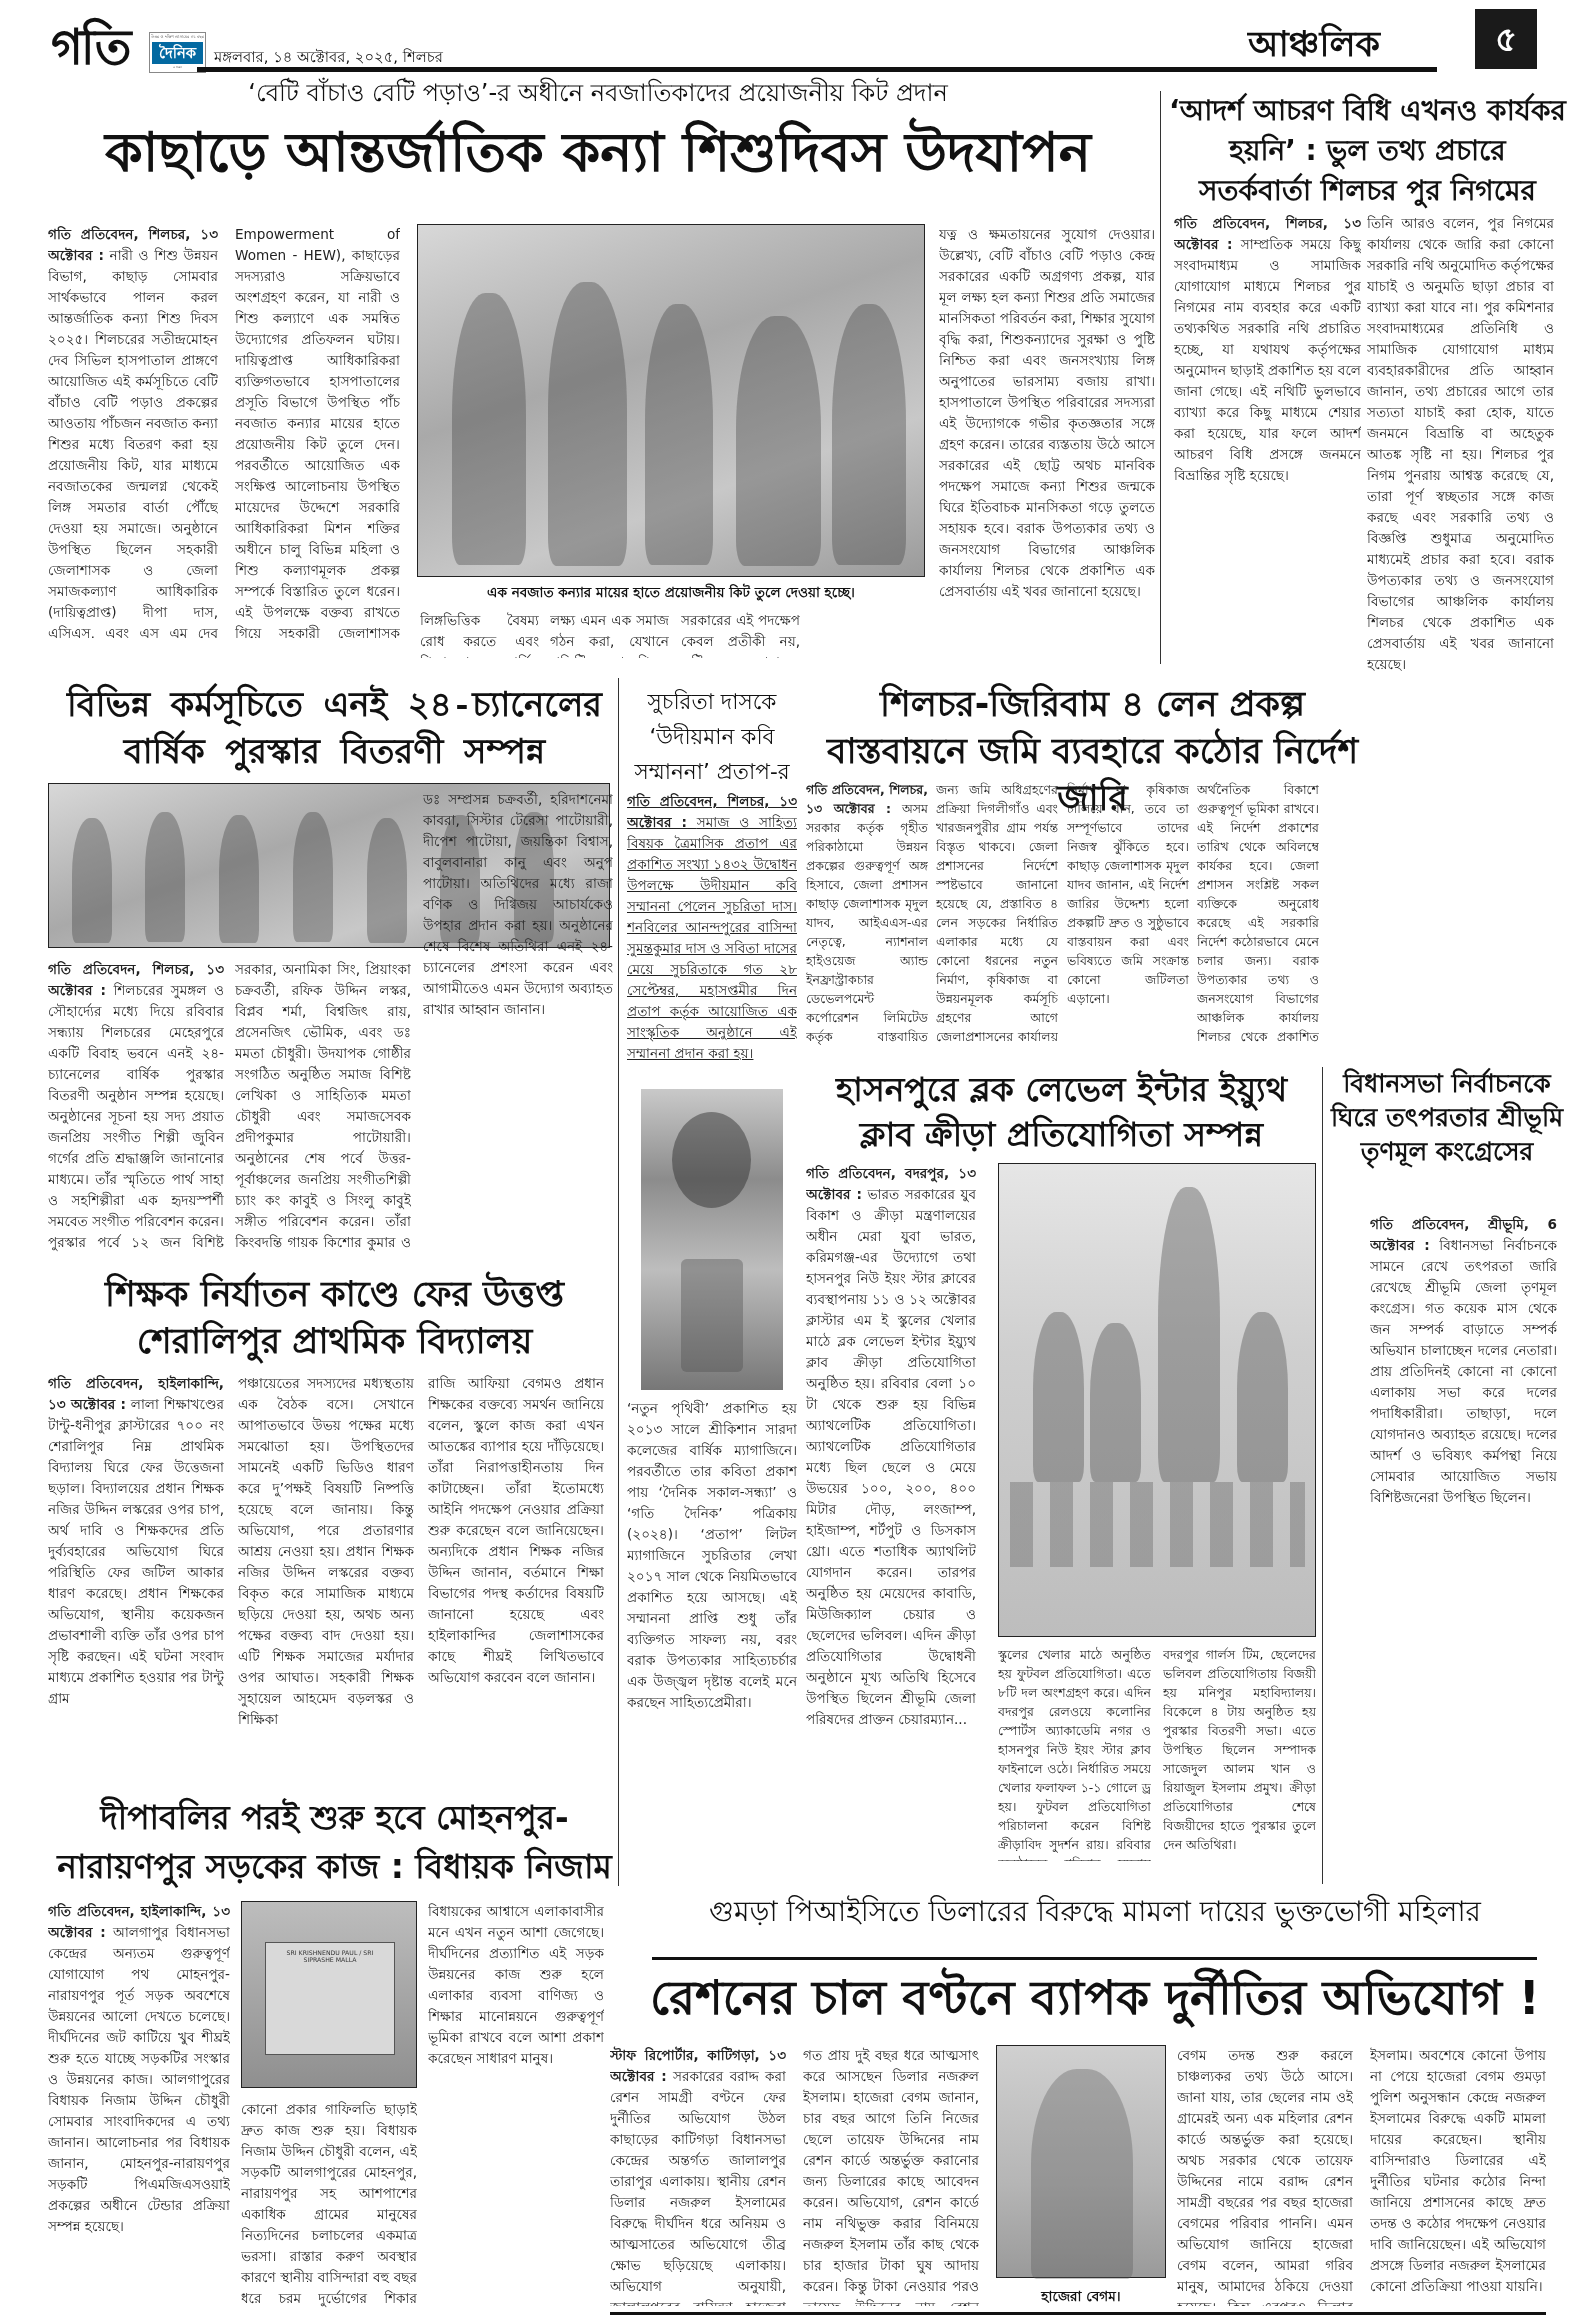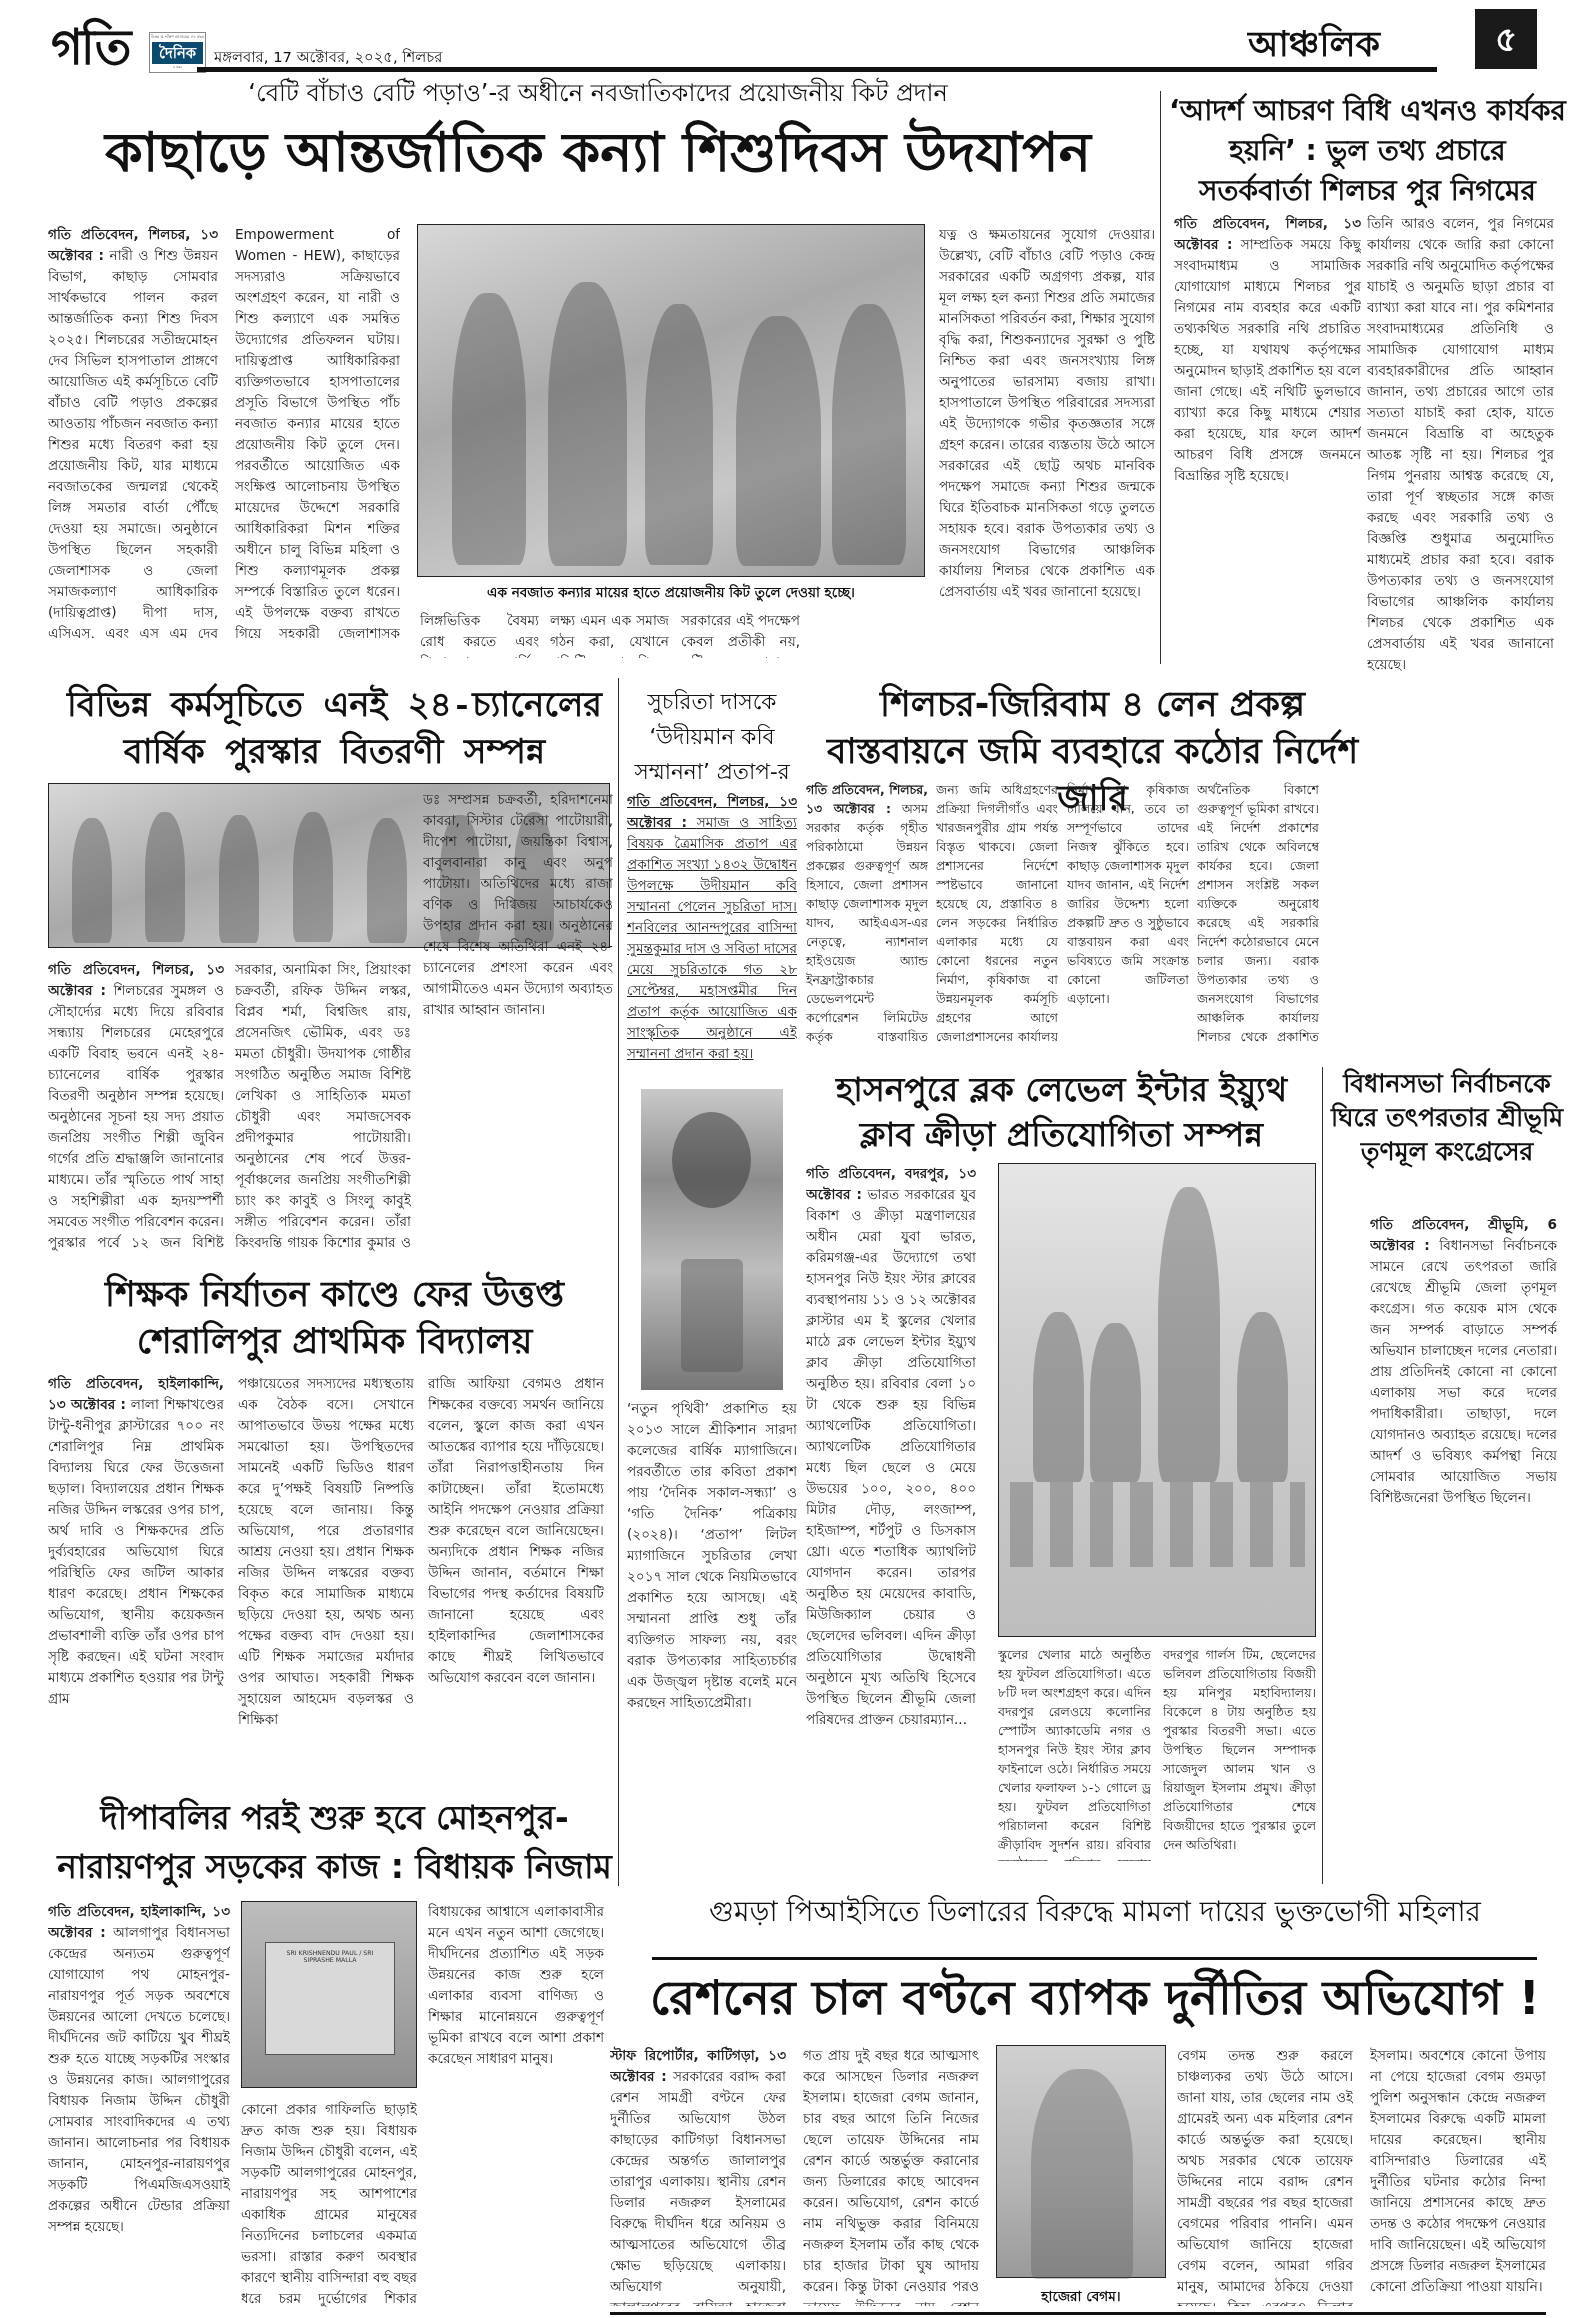--- a/index.html
+++ b/index.html
@@ -3,21 +3,21 @@
 <meta charset="utf-8">
 <style>
   * { box-sizing: border-box; margin: 0; padding: 0; }
   html, body { width: 1582px; height: 2319px; background: #ffffff; overflow: hidden; }
   body { position: relative; font-family: "DejaVu Sans", sans-serif; color: #111; }
 
   .abs { position: absolute; }
   .masthead-logo { left: 51px; top: 21.6px; width: 148px; height: 51px; font-family: "DejaVu Serif", serif; font-weight: 900; font-size: 49px; line-height: 51px; color: #111; letter-spacing: -2.3px; }
   .masthead-badge { left: 149px; top: 32px; width: 57px; height: 41px; border: 0.6px solid #888; background: #fff; }
   .masthead-badge .badge-top { font-size: 4px; text-align: center; color: #333; padding-top: 1.1px; }
-  .masthead-badge .badge-red { background: #0c4a6e; color: #fff; font-weight: bold; font-size: 14.8px; text-align: center; line-height: 21.6px; margin: 1.1px 1.7px; }
+  .masthead-badge .badge-red { background: #0369a1; color: #fff; font-weight: bold; font-size: 14.8px; text-align: center; line-height: 21.6px; margin: 1.1px 1.7px; }
   .masthead-badge .badge-bottom { font-size: 2.8px; text-align: center; color: #555; }
   .masthead-date { left: 214px; top: 45px; font-size: 14.8px; color: #111; }
   .masthead-rule { left: 197px; top: 67px; width: 1240px; height: 4.5px; background: #111; }
   .section-label { left: 1248px; top: 17px; font-size: 35px; font-weight: bold; color: #111; }
   .page-num { left: 1475px; top: 8.5px; width: 62px; height: 60px; background: #1a1a1a; color: #fff; font-size: 34px; font-weight: bold; text-align: center; line-height: 60px; }
 
   .headline { font-weight: bold; color: #111; text-align: center; line-height: 1.15; }
   .kicker { font-weight: normal; color: #111; text-align: center; line-height: 1.2; }
   .body-text { font-size: 13.6px; line-height: 21px; text-align: justify; color: #222; }
   .body-text .dateline { font-weight: bold; }
@@ -29,21 +29,21 @@
 </style>
 </head>
 <body>
 
 <div class="abs masthead-logo">গতি</div>
 <div class="abs masthead-badge">
   <div class="badge-top">উত্তর ও দক্ষিণ আসামের ৩১ বছর</div>
   <div class="badge-red">দৈনিক</div>
   <div class="badge-bottom">e-mail</div>
 </div>
-<div class="abs masthead-date">মঙ্গলবার, 17 অক্টোবর, ২০২৫, শিলচর</div>
+<div class="abs masthead-date">মঙ্গলবার, ১৪ অক্টোবর, ২০২৫, শিলচর</div>
 <div class="abs masthead-rule"></div>
 <div class="abs section-label">আঞ্চলিক</div>
 <div class="abs page-num">৫</div>
 
 <div class="abs kicker" style="left:45px;top:79px;width:1106px;font-size:24px;">‘বেটি বাঁচাও বেটি পড়াও’-র অধীনে নবজাতিকাদের প্রয়োজনীয় কিট প্রদান</div>
 <div class="abs headline" style="left:45px;top:122px;width:1106px;font-size:54px;">কাছাড়ে আন্তর্জাতিক কন্যা শিশুদিবস উদযাপন</div>
 
 <div class="abs body-text" style="left:48px;top:224px;width:170px;height:414px;overflow:hidden;">
   <span class="dateline">গতি প্রতিবেদন, শিলচর, ১৩ অক্টোবর :</span>
   <span>নারী ও শিশু উন্নয়ন বিভাগ, কাছাড় সোমবার সার্থকভাবে পালন করল আন্তর্জাতিক কন্যা শিশু দিবস ২০২৫। শিলচরের সতীন্দ্রমোহন দেব সিভিল হাসপাতাল প্রাঙ্গণে আয়োজিত এই কর্মসূচিতে বেটি বাঁচাও বেটি পড়াও প্রকল্পের আওতায় পাঁচজন নবজাত কন্যা শিশুর মধ্যে বিতরণ করা হয় প্রয়োজনীয় কিট, যার মাধ্যমে নবজাতকের জন্মলগ্ন থেকেই লিঙ্গ সমতার বার্তা পৌঁছে দেওয়া হয় সমাজে। অনুষ্ঠানে উপস্থিত ছিলেন সহকারী জেলাশাসক ও জেলা সমাজকল্যাণ আধিকারিক (দায়িত্বপ্রাপ্ত) দীপা দাস, এসিএস, এবং এস এম দেব সিভিল হাসপাতালের অধ্যক্ষ ডাঃ অরূপ পাটোয়া। পাশাপাশি নারী ক্ষমতায়ন কেন্দ্র (Sankalp Hub for</span>

